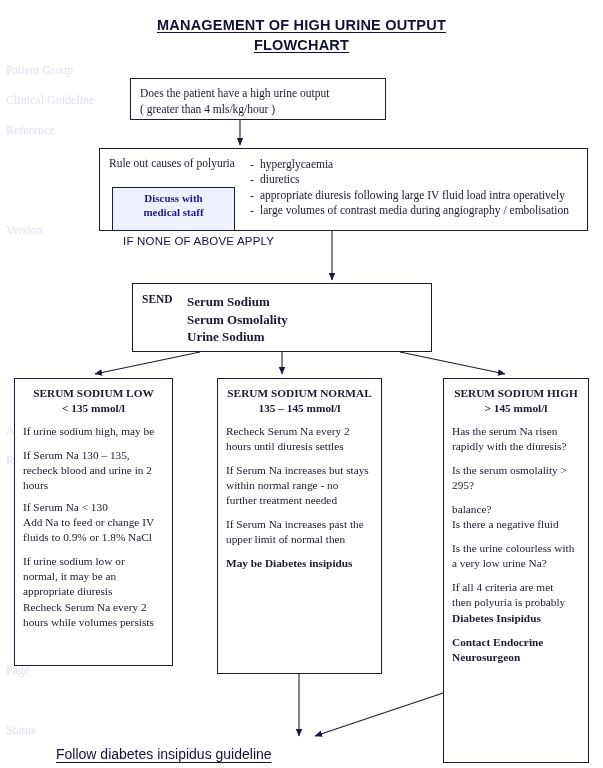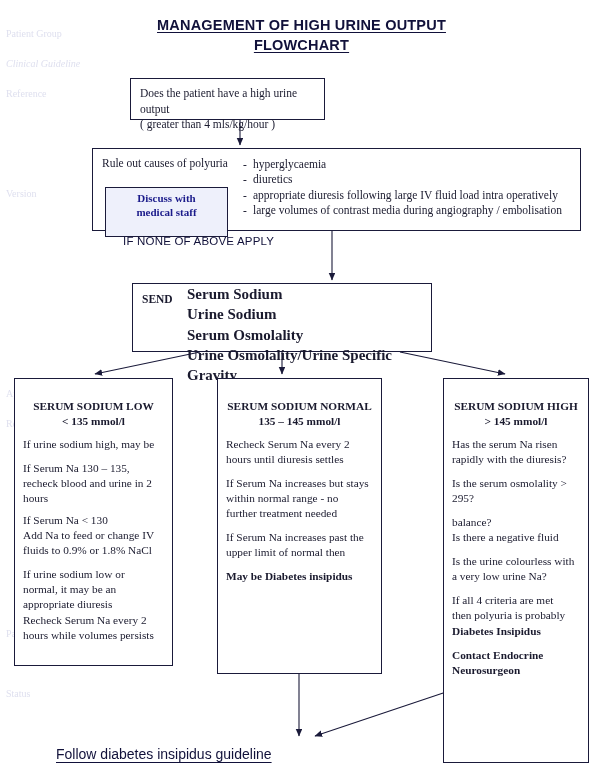--- a/index.html
+++ b/index.html
@@ -49,29 +49,29 @@
   }
   .box-inner {
     padding: 6px 8px;
     font-size: 11.5px;
     line-height: 1.35;
   }
   
   #question-box {
     left: 130px;
     top: 78px;
-    width: 195px;
+    width: 256px;
     height: 42px;
   }
   #question-box .box-inner { padding: 7px 9px; }
   #question-box .l { display: block; }
 
   
   #ruleout-box {
-    left: 92px;
+    left: 99px;
     top: 148px;
     width: 489px;
     height: 83px;
   }
   #ruleout-label {
     position: absolute;
     left: 9px;
     top: 8px;
     font-size: 11.5px;
     width: 140px;
@@ -90,21 +90,21 @@
   }
   #ruleout-list .dash {
     display: inline-block;
     width: 10px;
   }
   #discuss-box {
     position: absolute;
     left: 12px;
     top: 38px;
     width: 123px;
-    height: 50px;
+    height: 44px;
     border: 1px solid #1a1a3a;
     background: #eef0fb;
     box-sizing: border-box;
     color: #1a1a8a;
     font-weight: bold;
     font-size: 11px;
     text-align: center;
     line-height: 1.25;
     padding-top: 4px;
   }
@@ -130,34 +130,34 @@
   #send-label {
     position: absolute;
     left: 9px;
     top: 9px;
     font-size: 11.5px;
     font-weight: bold;
   }
   #send-list {
     position: absolute;
     left: 54px;
-    top: 0;
-    font-size: 15px;
+    top: 9px;
+    font-size: 13px;
     font-weight: bold;
     line-height: 1.35;
   }
   #send-list .li { display: block; }
 
   
   .col-box {
     position: absolute;
     border: 1px solid #1a1a3a;
     background: #ffffff;
     box-sizing: border-box;
-    padding: 20px 8px;
+    padding: 7px 8px;
     font-size: 11.3px;
     line-height: 1.33;
   }
   #col-low  { left: 14px;  top: 378px; width: 159px; height: 288px; }
   #col-norm { left: 217px; top: 378px; width: 165px; height: 296px; }
   #col-high { left: 443px; top: 378px; width: 146px; height: 385px; }
 
   .col-head {
     font-weight: bold;
     text-align: center;
@@ -187,33 +187,34 @@
   #connectors {
     position: absolute;
     left: 0; top: 0;
     width: 603px; height: 768px;
     pointer-events: none;
   }
   
   .ghost {
     position: absolute;
     font-family: "Liberation Serif", serif;
-    font-size: 10px;
+    font-size: 12px;
     color: #dfe0ef;
     white-space: nowrap;
     user-select: none;
+    margin-top: 35px;
   }
 </style>
 </head>
 <body>
 
 <div class="page">
 
   <div class="ghost" style="left:6px; top:28px;">Patient Group</div>
-  <div class="ghost" style="left:6px; top:58px;font-style:italic;">Clinical Guideline</div>
+  <div class="ghost" style="left:6px; top:58px;">Clinical Guideline</div>
   <div class="ghost" style="left:6px; top:88px;">Reference</div>
   <div class="ghost" style="left:6px; top:188px;">Version</div>
   <div class="ghost" style="left:6px; top:388px;">Approved</div>
   <div class="ghost" style="left:6px; top:418px;">Review date</div>
   <div class="ghost" style="left:6px; top:628px;">Page</div>
   <div class="ghost" style="left:6px; top:688px;">Status</div>
 
   <div id="title-block">
     <span class="line">MANAGEMENT OF HIGH URINE OUTPUT</span><br>
     <span class="line">FLOWCHART</span>
@@ -261,23 +262,22 @@
       <span class="l">medical staff</span>
     </div>
   </div>
 
   <div id="ifnone-label">IF NONE OF ABOVE APPLY</div>
 
   <div class="box" id="send-box">
     <div id="send-label">SEND</div>
     <div id="send-list">
       <span class="li">Serum Sodium</span>
+      <span class="li">Serum Osmolality</span>
       <span class="li">Urine Sodium</span>
-      <span class="li">Serum Osmolality</span>
-      <span class="li">Urine Osmolality/Urine Specific Gravity</span>
     </div>
   </div>
 
   <div class="col-box" id="col-low">
     <div class="col-head">
       <span class="h2">SERUM SODIUM LOW</span>
       <span class="h2">&lt; 135 mmol/l</span>
     </div>
     <div class="para">
       <span class="l">If urine sodium high,  may be</span>

